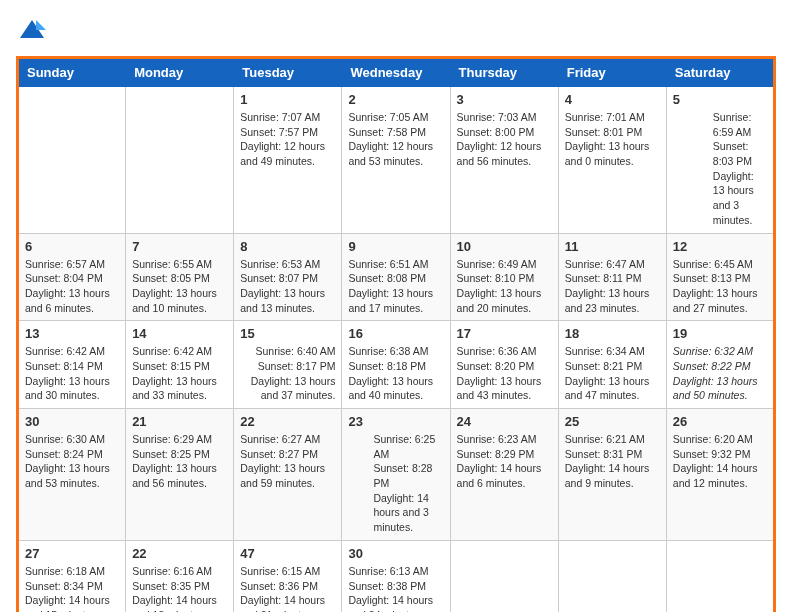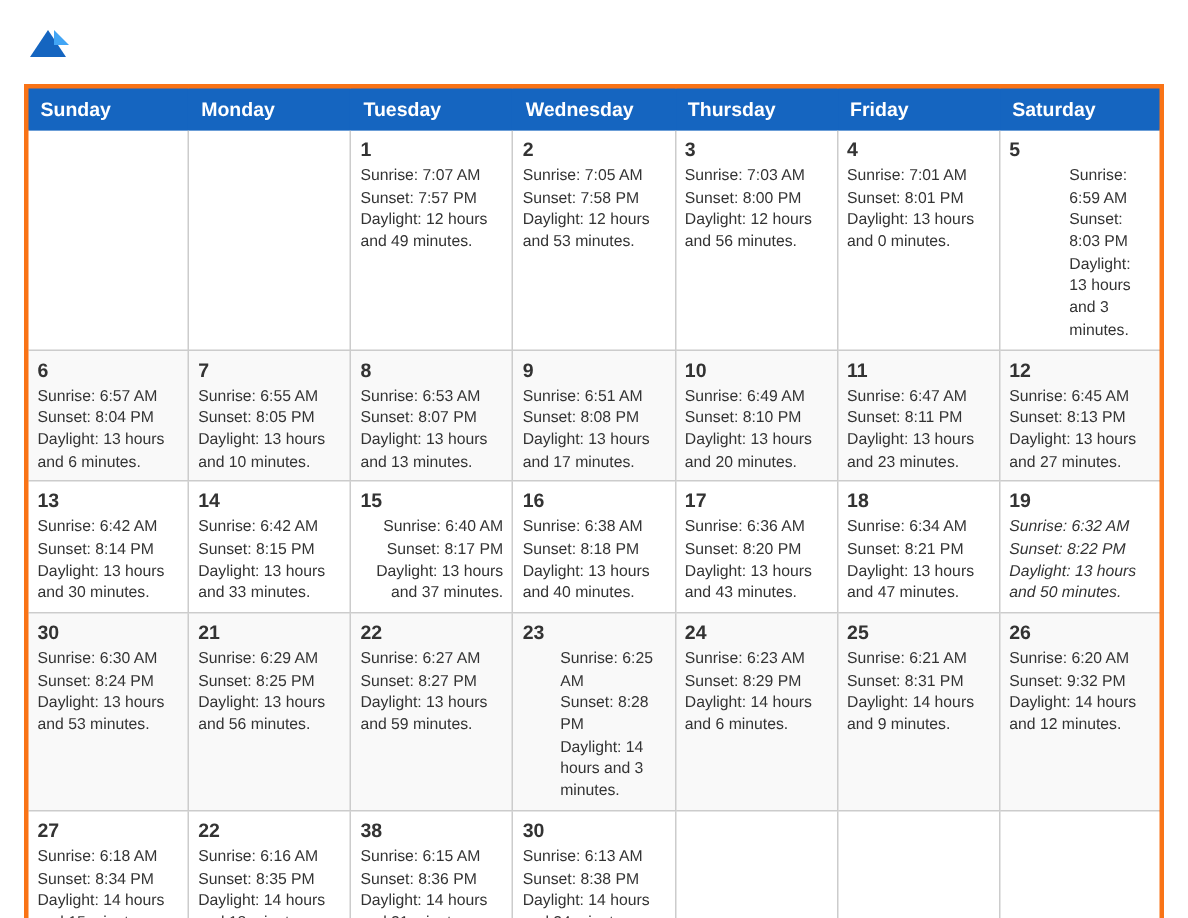--- a/index.html
+++ b/index.html
@@ -299,21 +299,21 @@
 Sunset: 8:34 PM
 Daylight: 14 hours and 15 minutes.</div>
         </td>
         <td>
           <span class="day-number">22</span>
           <div class="day-info" style="white-space: pre-line;">Sunrise: 6:16 AM
 Sunset: 8:35 PM
 Daylight: 14 hours and 18 minutes.</div>
         </td>
         <td>
-          <span class="day-number">38</span>
+          <span class="day-number">47</span>
           <div class="day-info" style="white-space: pre-line;">Sunrise: 6:15 AM
 Sunset: 8:36 PM
 Daylight: 14 hours and 21 minutes.</div>
         </td>
         <td>
           <span class="day-number">30</span>
           <div class="day-info" style="white-space: pre-line;">Sunrise: 6:13 AM
 Sunset: 8:38 PM
 Daylight: 14 hours and 24 minutes.</div>
         </td>

